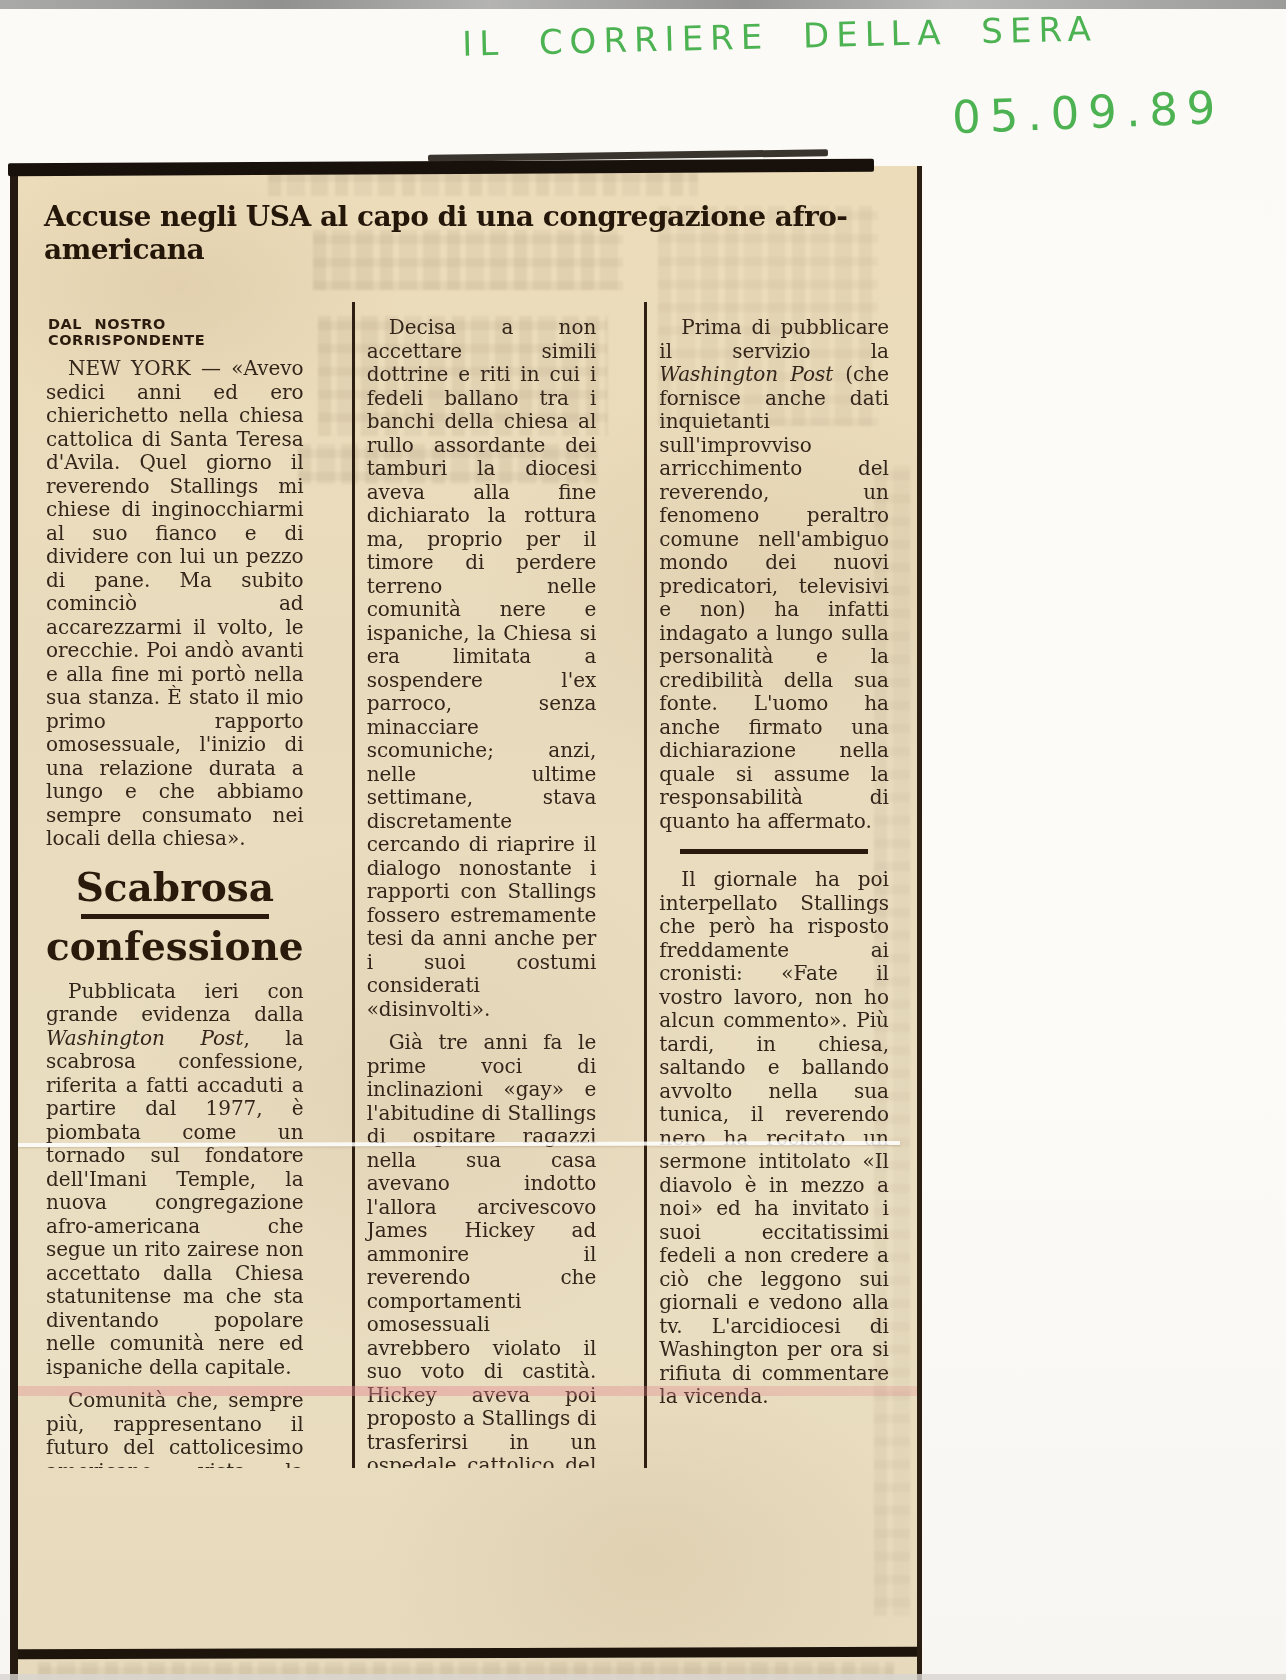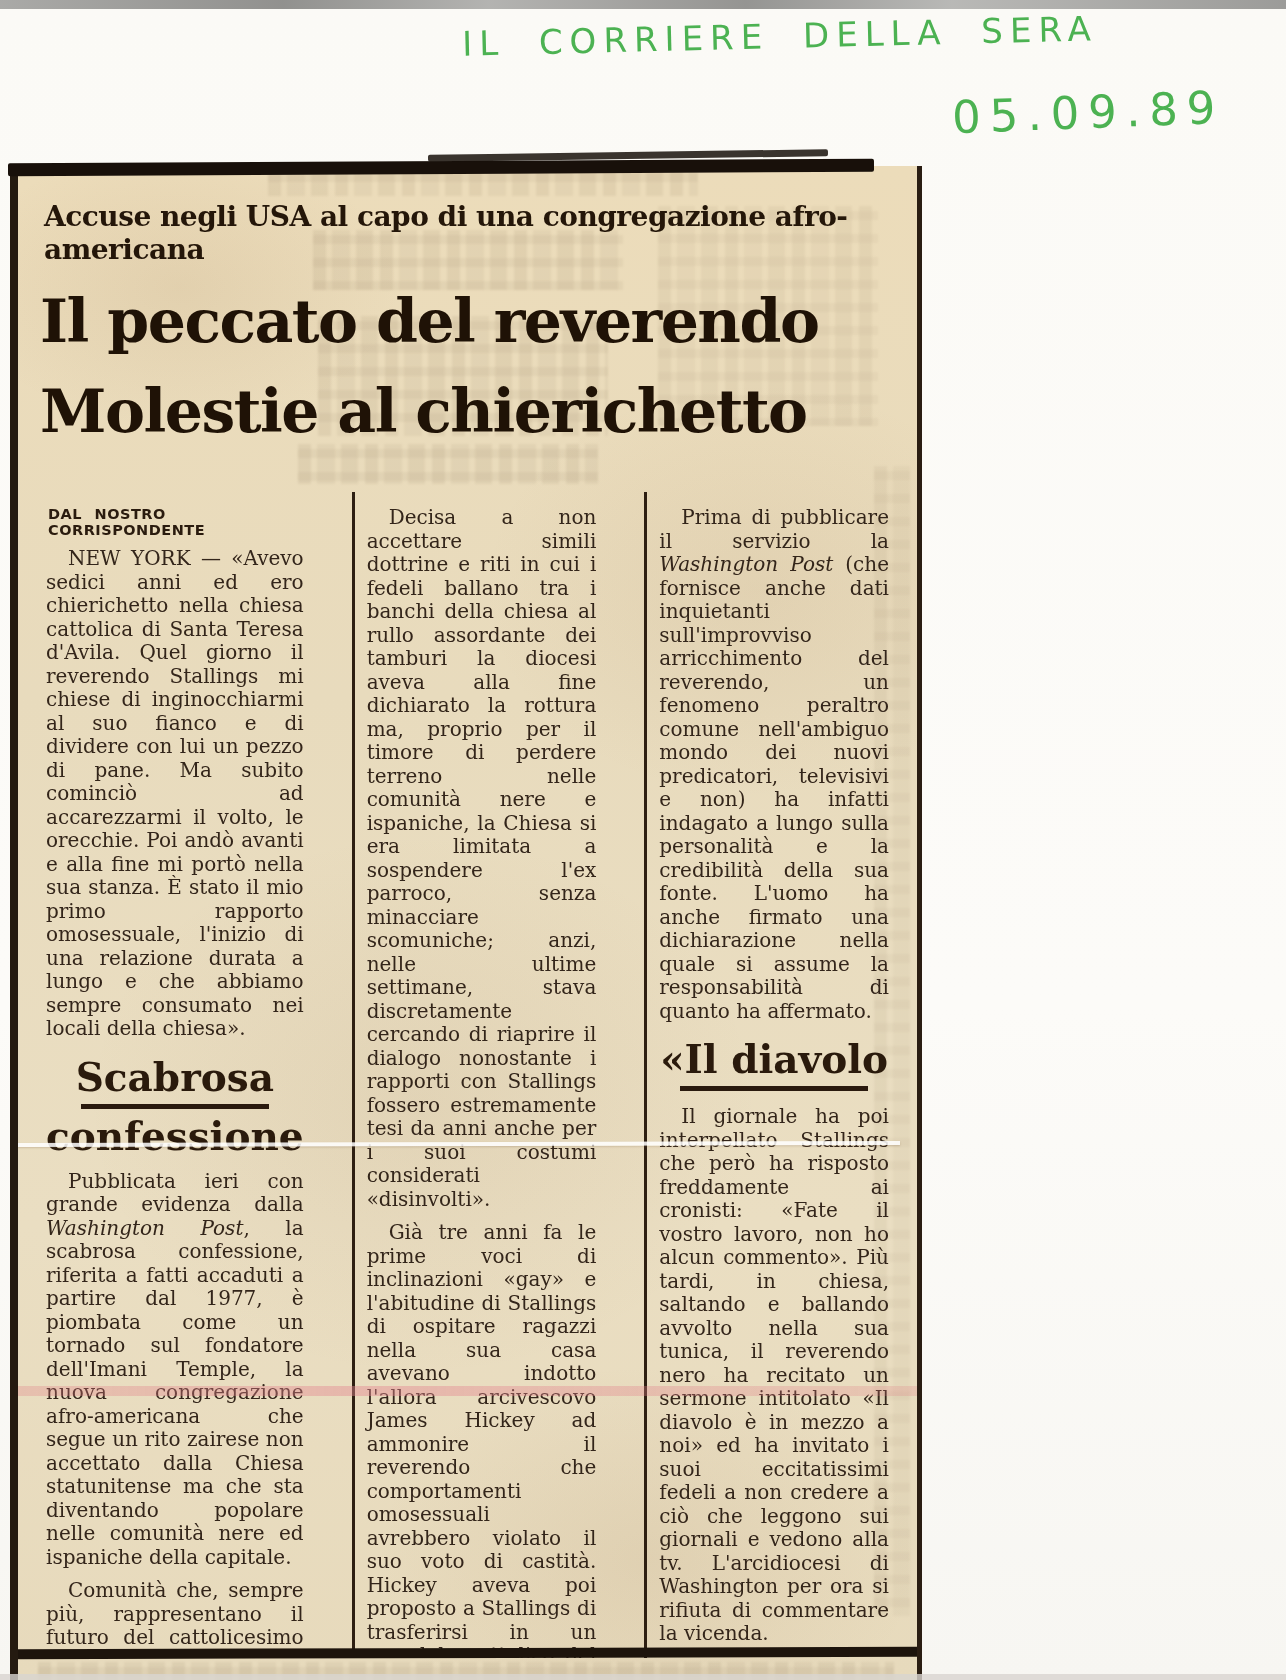--- a/index.html
+++ b/index.html
@@ -96,45 +96,40 @@
     <div class="ghost" style="left:250px;top:2px;width:430px;height:28px;"></div>
     <div class="ghost" style="left:295px;top:64px;width:310px;height:60px;"></div>
     <div class="ghost" style="left:300px;top:150px;width:290px;height:120px;"></div>
     <div class="ghost" style="left:640px;top:40px;width:220px;height:220px;opacity:.38;"></div>
     <div class="ghost" style="left:280px;top:278px;width:300px;height:40px;"></div>
     <div class="ghost" style="left:856px;top:300px;width:36px;height:1150px;opacity:.35;"></div>
     <div class="ghost" style="left:20px;top:1496px;width:856px;height:56px;"></div>
 
     <div class="kicker">Accuse negli USA al capo di una congregazione afro-americana</div>
 
-    <h1 class="headline">
-      <span class="hl-line">Il peccato del reverendo</span>
-      <span class="hl-line">Molestie al chierichetto</span>
-    </h1>
 
     <div class="columns">
       <div class="col">
           <div class="corr-label">DAL NOSTRO CORRISPONDENTE</div>
           <p class="para"><span>NEW YORK — «Avevo sedici anni ed ero chierichetto nella chiesa cattolica di Santa Teresa d'Avila. Quel giorno il reverendo Stallings mi chiese di inginocchiarmi al suo fianco e di dividere con lui un pezzo di pane. Ma subito cominciò ad accarezzarmi il volto, le orecchie. Poi andò avanti e alla fine mi portò nella sua stanza. È stato il mio primo rapporto omosessuale, l'inizio di una relazione durata a lungo e che abbiamo sempre consumato nei locali della chiesa».</span></p>
           <div class="subhead">
             <div class="subhead-line">Scabrosa</div>
             <div class="subhead-rule"></div>
             <div class="subhead-line">confessione</div>
           </div>
           <p class="para"><span>Pubblicata ieri con grande evidenza dalla </span><span class="it">Washington Post</span><span>, la scabrosa confessione, riferita a fatti accaduti a partire dal 1977, è piombata come un tornado sul fondatore dell'Imani Temple, la nuova congregazione afro-americana che segue un rito zairese non accettato dalla Chiesa statunitense ma che sta diventando popolare nelle comunità nere ed ispaniche della capitale.</span></p>
           <p class="para"><span>Comunità che, sempre più, rappresentano il futuro del cattolicesimo americano, vista la crescente disaffezione di molti fedeli di razza bianca. Ignorati i divieti, all'inizio dell'estate il reverendo George Augustus</span></p>
         </div>
       <div class="col ruled">
           <p class="para"><span>Decisa a non accettare simili dottrine e riti in cui i fedeli ballano tra i banchi della chiesa al rullo assordante dei tamburi la diocesi aveva alla fine dichiarato la rottura ma, proprio per il timore di perdere terreno nelle comunità nere e ispaniche, la Chiesa si era limitata a sospendere l'ex parroco, senza minacciare scomuniche; anzi, nelle ultime settimane, stava discretamente cercando di riaprire il dialogo nonostante i rapporti con Stallings fossero estremamente tesi da anni anche per i suoi costumi considerati «disinvolti».</span></p>
           <p class="para"><span>Già tre anni fa le prime voci di inclinazioni «gay» e l'abitudine di Stallings di ospitare ragazzi nella sua casa avevano indotto l'allora arcivescovo James Hickey ad ammonire il reverendo che comportamenti omosessuali avrebbero violato il suo voto di castità. Hickey aveva poi proposto a Stallings di trasferirsi in un ospedale cattolico del Nuovo Messico.</span></p>
         </div>
       <div class="col ruled">
           <p class="para"><span>Prima di pubblicare il servizio la </span><span class="it">Washington Post</span><span> (che fornisce anche dati inquietanti sull'improvviso arricchimento del reverendo, un fenomeno peraltro comune nell'ambiguo mondo dei nuovi predicatori, televisivi e non) ha infatti indagato a lungo sulla personalità e la credibilità della sua fonte. L'uomo ha anche firmato una dichiarazione nella quale si assume la responsabilità di quanto ha affermato.</span></p>
           <div class="subhead">
-            <div class="subhead-line">«Il diavolo</div>
             <div class="subhead-rule"></div>
           </div>
           <p class="para"><span>Il giornale ha poi interpellato Stallings che però ha risposto freddamente ai cronisti: «Fate il vostro lavoro, non ho alcun commento». Più tardi, in chiesa, saltando e ballando avvolto nella sua tunica, il reverendo nero ha recitato un sermone intitolato «Il diavolo è in mezzo a noi» ed ha invitato i suoi eccitatissimi fedeli a non credere a ciò che leggono sui giornali e vedono alla tv. L'arcidiocesi di Washington per ora si rifiuta di commentare la vicenda.</span></p>
         </div>
     </div>
 
     <div class="crease white"></div>
     <div class="crease pink"></div>
     <div class="bottom-rule"></div>
   </div>

